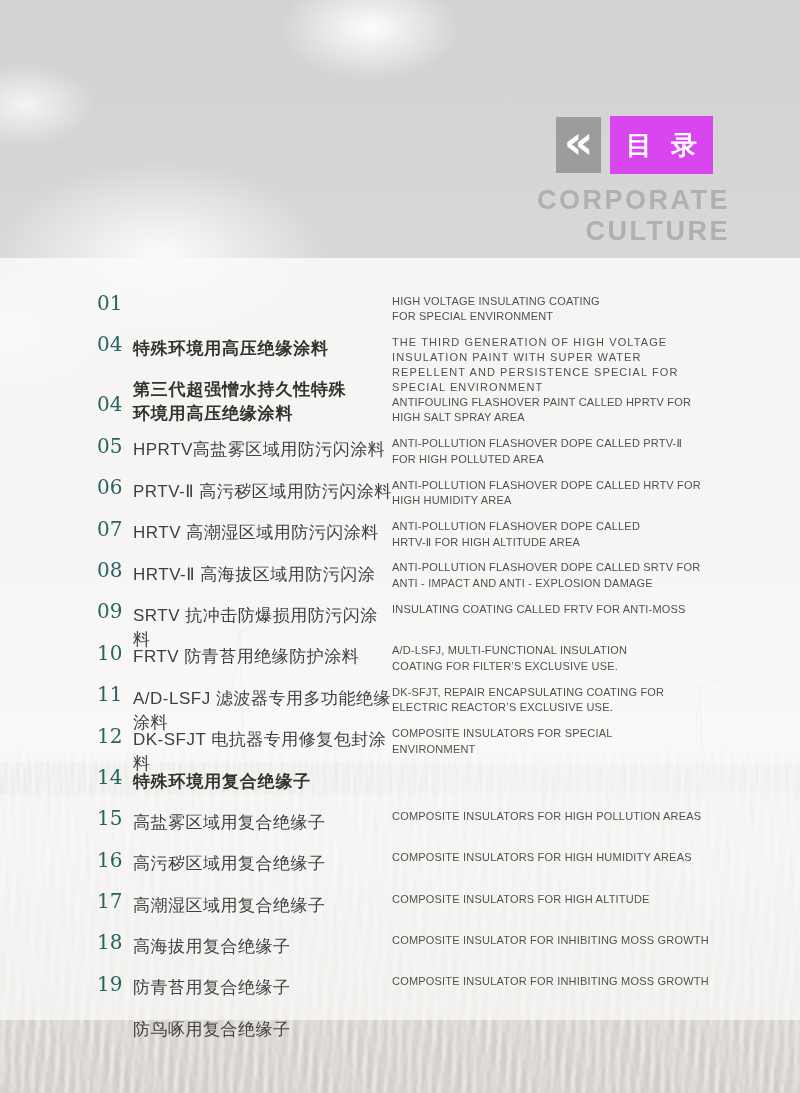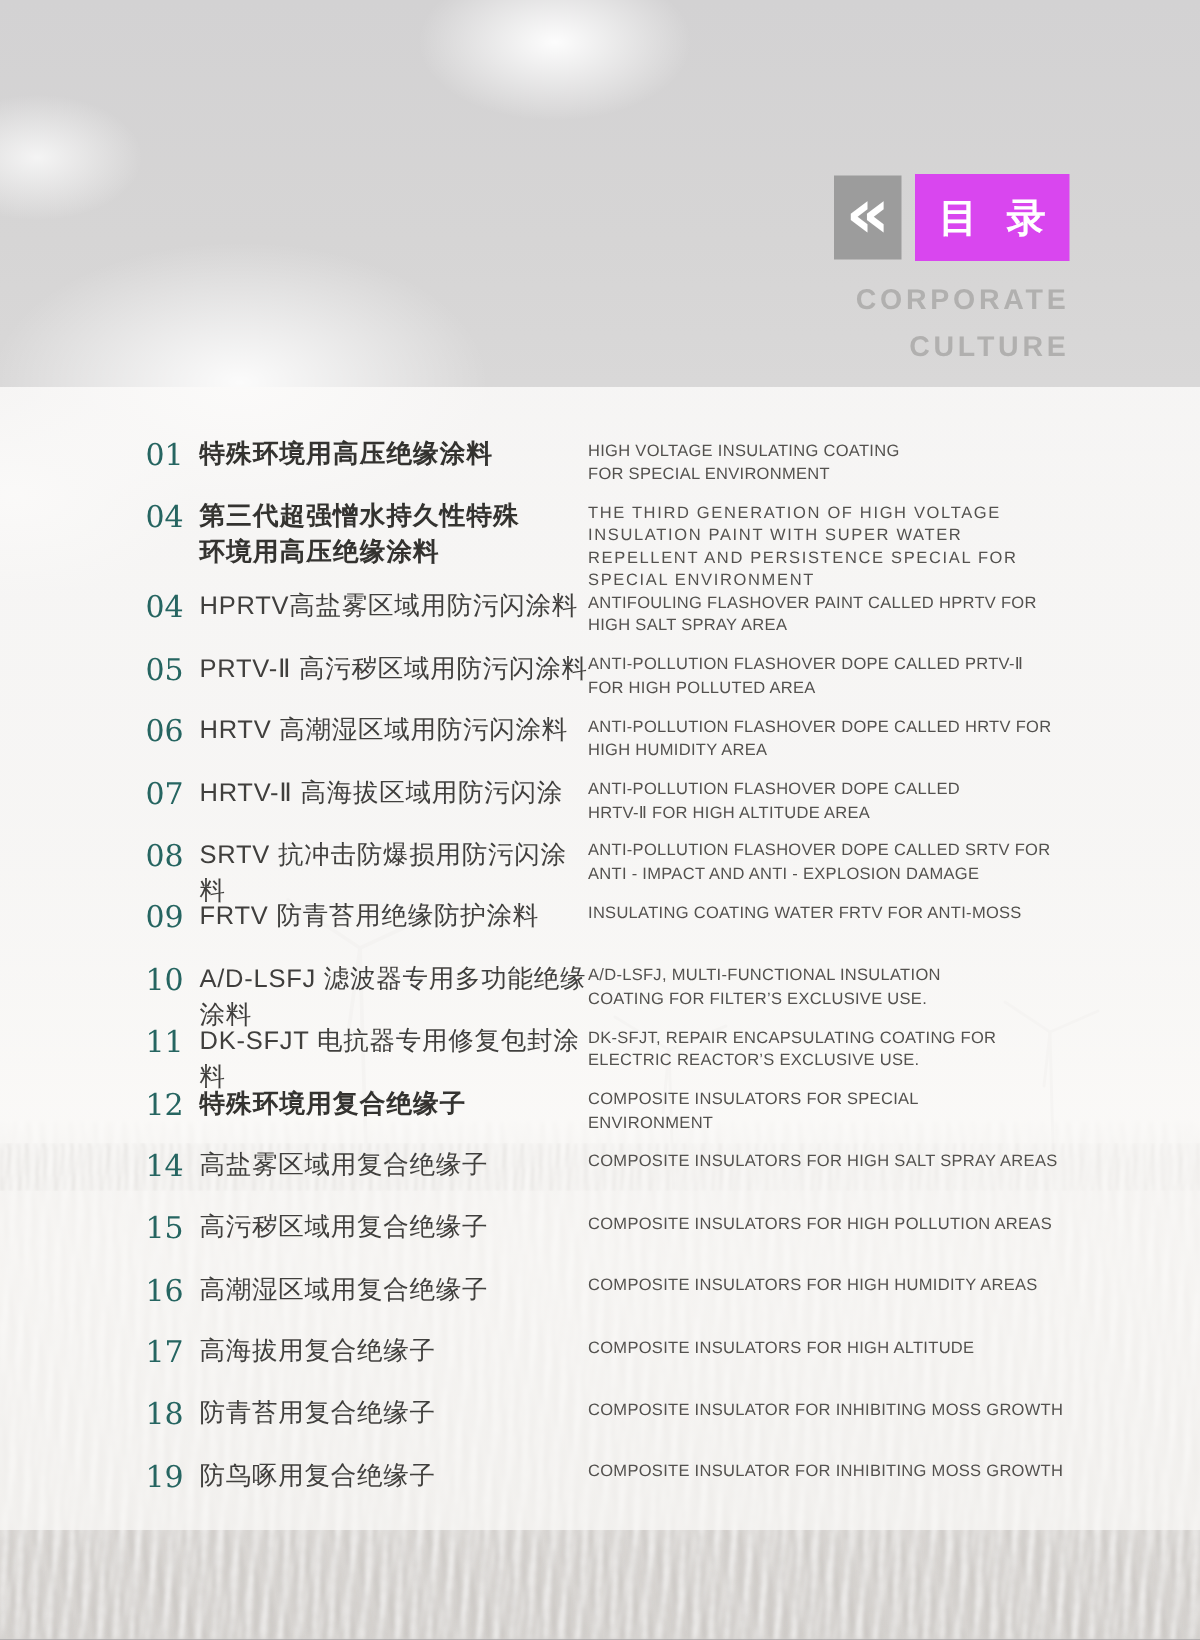--- a/index.html
+++ b/index.html
@@ -41,30 +41,30 @@
   }
   
   .back-box{position:absolute;left:556px;top:117px;width:45px;height:56px;z-index:2;
     background:#9c9c9c;display:flex;align-items:center;justify-content:center;cursor:pointer;}
   .back-box .chev{color:#fff;font-size:46px;font-weight:bold;line-height:1;
     font-family:"DejaVu Sans",sans-serif;margin-top:-6px;}
   .title-box{position:absolute;left:610px;top:116px;width:103px;height:58px;z-index:2;
     background:#d946ef;display:flex;align-items:center;justify-content:center;}
   .title-box .t{color:#ffffff;font-size:26px;font-weight:bold;letter-spacing:6px;text-indent:6px;
     white-space:nowrap;}
-  .subtitle{position:absolute;right:87px;top:185px;z-index:2;text-align:right;
-    color:#b1b0af;font-size:19px;font-weight:bold;letter-spacing:2.5px;line-height:31px;}
+  .subtitle{position:absolute;right:70px;top:185px;z-index:2;text-align:right;
+    color:#b1b0af;font-size:27px;font-weight:bold;letter-spacing:2.5px;line-height:31px;}
   
   .toc{position:absolute;left:0;top:291px;width:100%;z-index:2;}
   .row{display:flex;align-items:flex-start;height:41.4px;padding-left:97px;box-sizing:border-box;}
   .row--tall{height:60px;}
   .num{width:36px;flex:0 0 36px;font-family:"DejaVu Serif",serif;
     font-size:20px;line-height:24px;color:#266561;}
   .zh{width:259px;flex:0 0 259px;font-size:17px;line-height:24px;color:#403f3d;
-    letter-spacing:.5px;white-space:pre-line;}
+    letter-spacing:.5px;white-space:pre-line;margin-top:46px;}
   .row--emph .zh{font-weight:bold;color:#343330;letter-spacing:.8px;}
   .en{flex:1;max-width:330px;font-size:11px;line-height:15.5px;color:#53514e;
     letter-spacing:.2px;white-space:pre-line;padding-top:2.5px;}
   .row--tall .en{letter-spacing:1.1px;line-height:14.8px;padding-top:3px;}
 </style>
 </head>
 <body>
 
 <div class="page">
 
@@ -150,21 +150,21 @@
   </div>
       <div class="row">
     <span class="num">08</span>
     <span class="zh">SRTV 抗冲击防爆损用防污闪涂料</span>
     <span class="en">ANTI-POLLUTION FLASHOVER DOPE CALLED SRTV FOR
 ANTI - IMPACT AND ANTI - EXPLOSION DAMAGE</span>
   </div>
       <div class="row">
     <span class="num">09</span>
     <span class="zh">FRTV 防青苔用绝缘防护涂料</span>
-    <span class="en">INSULATING COATING WATER FRTV FOR ANTI-MOSS</span>
+    <span class="en">INSULATING COATING CALLED FRTV FOR ANTI-MOSS</span>
   </div>
       <div class="row">
     <span class="num">10</span>
     <span class="zh">A/D-LSFJ 滤波器专用多功能绝缘涂料</span>
     <span class="en">A/D-LSFJ, MULTI-FUNCTIONAL INSULATION
 COATING FOR FILTER’S EXCLUSIVE USE.</span>
   </div>
       <div class="row">
     <span class="num">11</span>
     <span class="zh">DK-SFJT 电抗器专用修复包封涂料</span>
@@ -173,21 +173,20 @@
   </div>
       <div class="row row--emph">
     <span class="num">12</span>
     <span class="zh">特殊环境用复合绝缘子</span>
     <span class="en">COMPOSITE INSULATORS FOR SPECIAL
 ENVIRONMENT</span>
   </div>
       <div class="row">
     <span class="num">14</span>
     <span class="zh">高盐雾区域用复合绝缘子</span>
-    <span class="en">COMPOSITE INSULATORS FOR HIGH SALT SPRAY AREAS</span>
   </div>
       <div class="row">
     <span class="num">15</span>
     <span class="zh">高污秽区域用复合绝缘子</span>
     <span class="en">COMPOSITE INSULATORS FOR HIGH POLLUTION AREAS</span>
   </div>
       <div class="row">
     <span class="num">16</span>
     <span class="zh">高潮湿区域用复合绝缘子</span>
     <span class="en">COMPOSITE INSULATORS FOR HIGH HUMIDITY AREAS</span>

